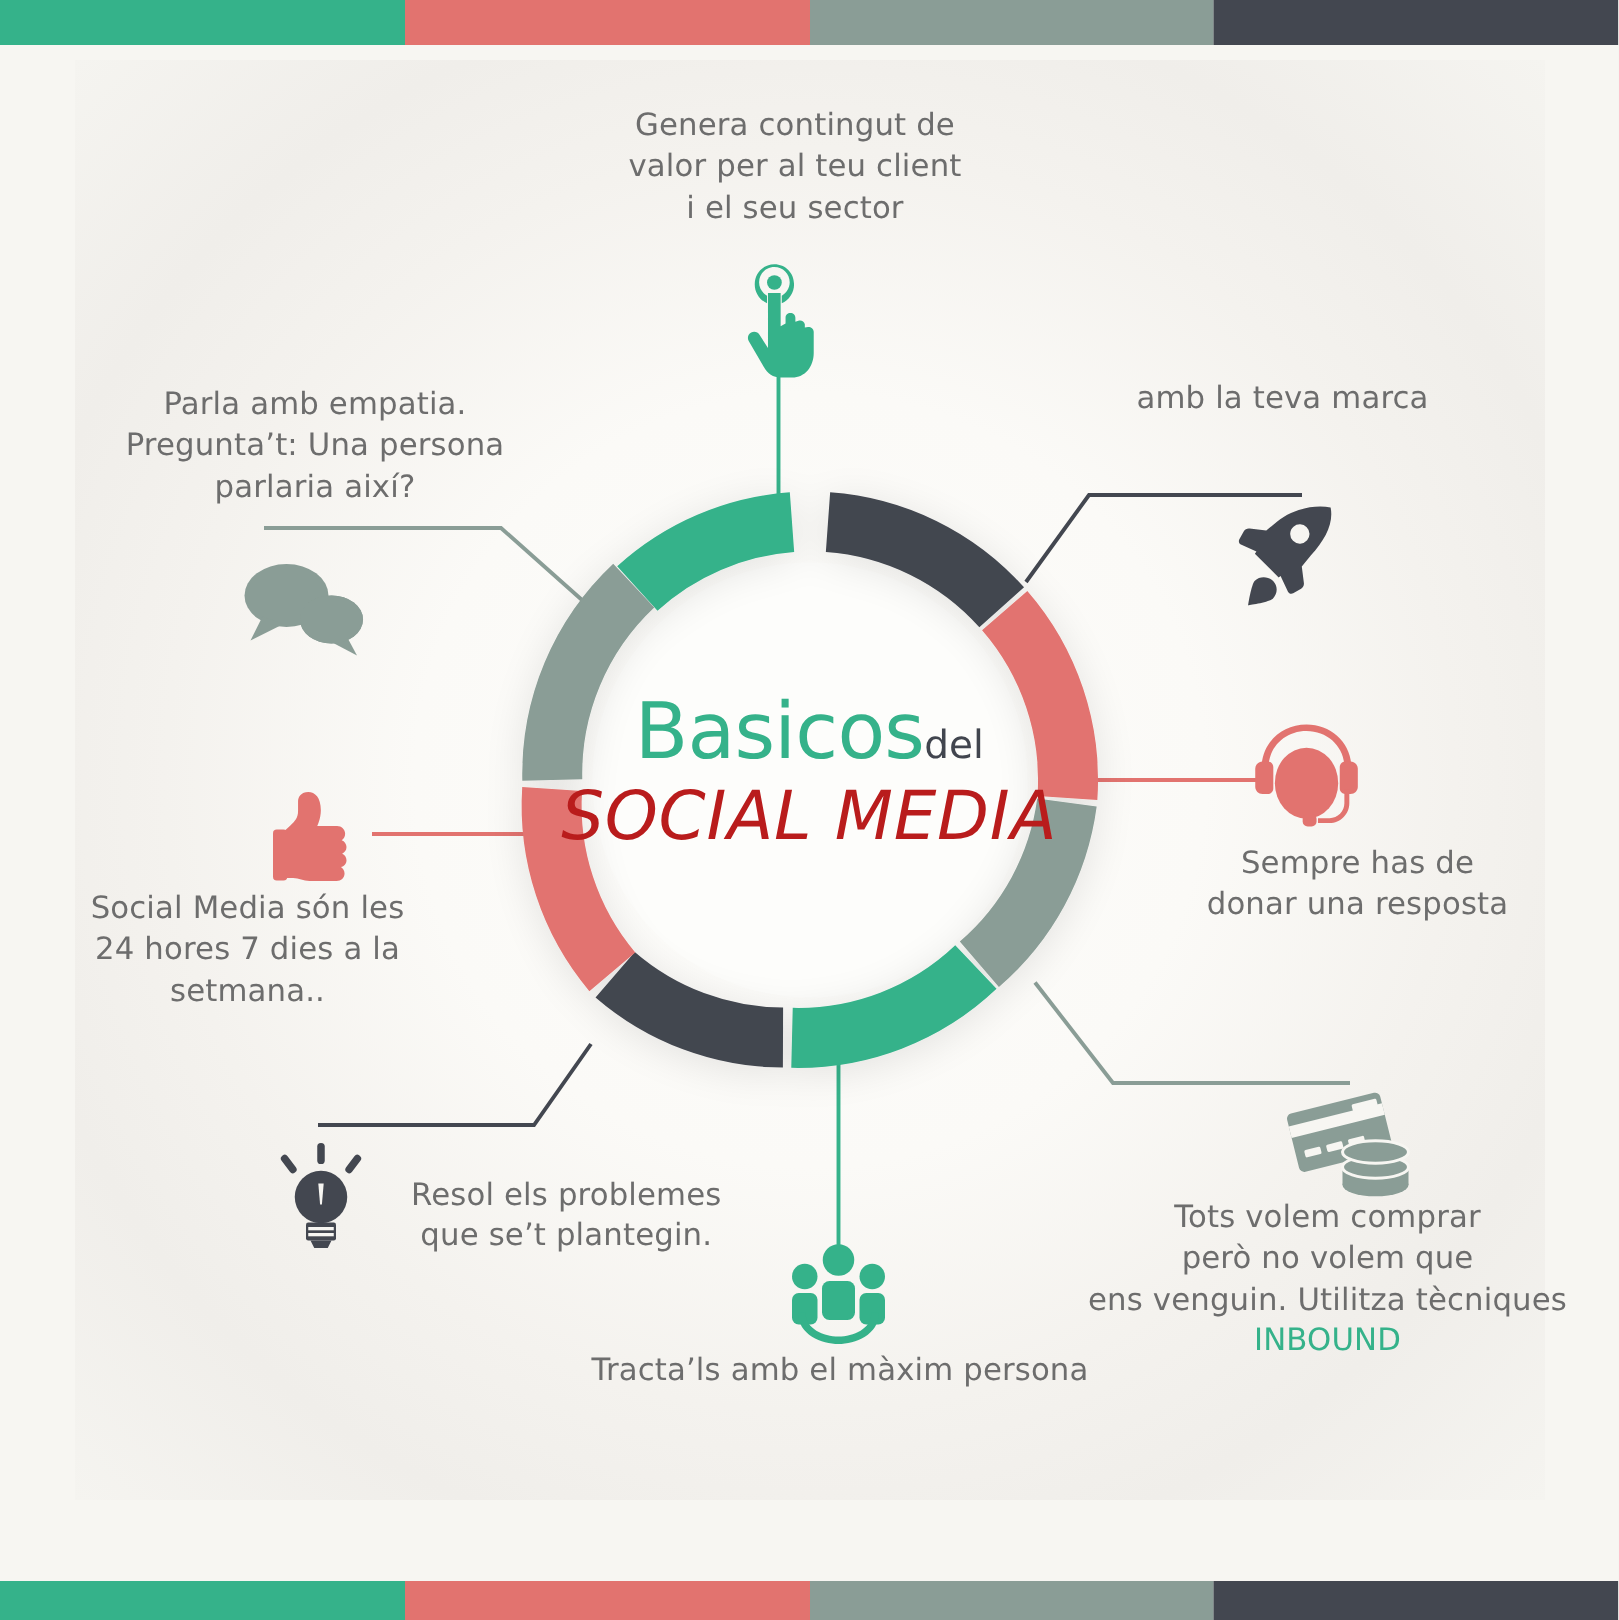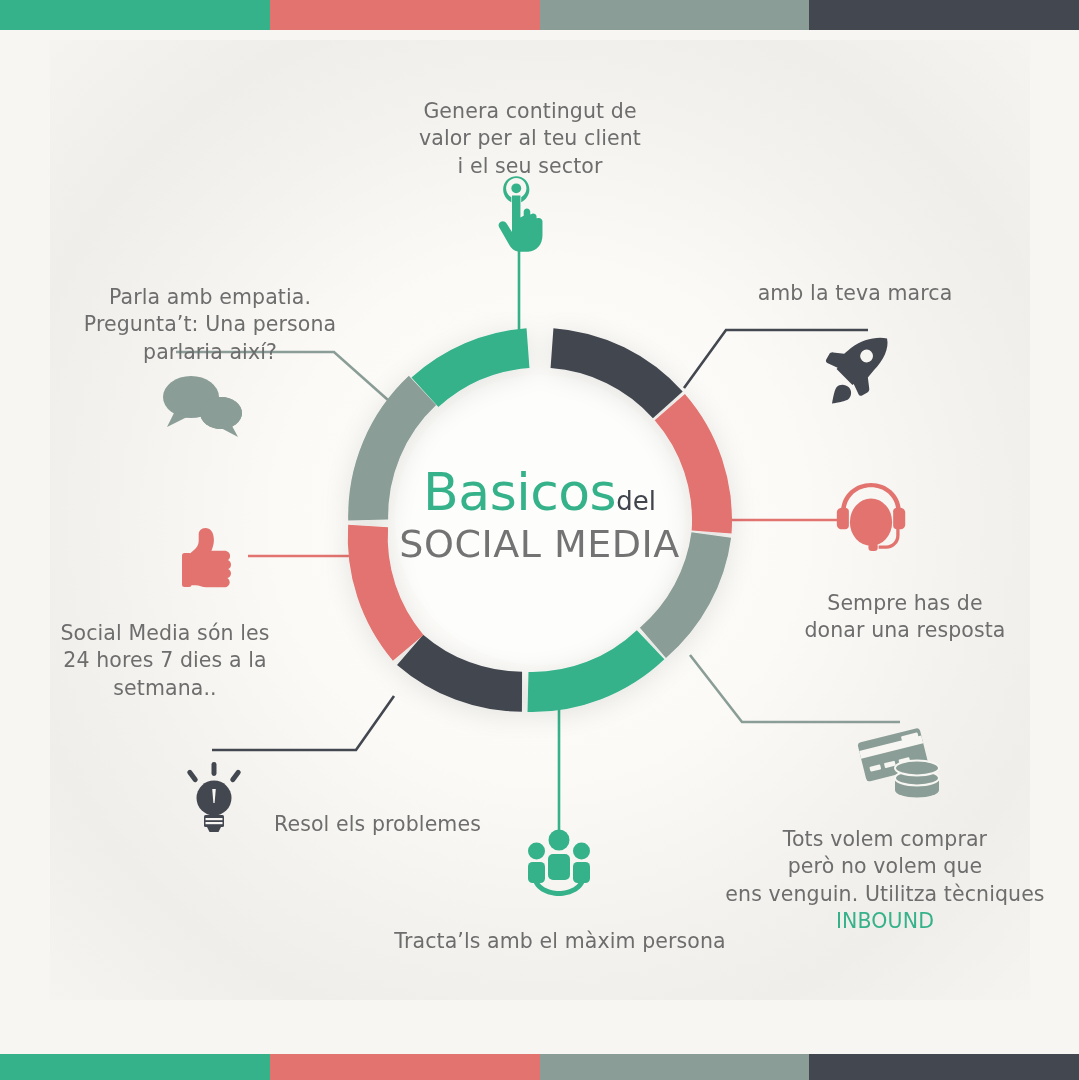--- a/index.html
+++ b/index.html
@@ -74,36 +74,37 @@
     letter-spacing: -0.5px;
     white-space: nowrap;
   }
   .title-basicos { color: #35b28a; }
   .title-del {
     color: #41454e;
     font-size: 26px;
     letter-spacing: 0px;
   }
   .title-line2 {
-    font-size: 38px;
-    color: #737373;
+    font-size: 45px;
+    color: #b91c1c;
     letter-spacing: 0.5px;
     margin-top: 6px;
     white-space: nowrap;
+    font-style: italic;
   }
 
   
   .label {
     position: absolute;
     color: #6d6d6d;
     font-size: 20.5px;
     line-height: 1.34;
     letter-spacing: 0.1px;
   }
-  .label.c  { text-align: center; margin-top: 28px; }
+  .label.c  { text-align: center; }
   .accent-green { color: #35b28a; }
 
   
   #lbl-content   { left: 355px; top: 70px;  width: 350px; }
   #lbl-authentic { left: 690px; top: 252px; width: 330px; }
   #lbl-response  { left: 780px; top: 562px; width: 250px; }
   #lbl-inbound   { left: 700px; top: 798px; width: 370px; }
   #lbl-influencer{ left: 350px; top: 900px; width: 420px; }
   #lbl-problems  { left: 255px; top: 783px; width: 245px; }
   #lbl-247       { left: 35px;  top: 592px; width: 260px; }
@@ -307,20 +308,21 @@
     <div>ens venguin. Utilitza tècniques</div>
     <div class="accent-green">INBOUND</div>
   </div>
 
   <div id="lbl-influencer" class="label c">
     <div>Tracta’ls amb el màxim persona</div>
   </div>
 
   <div id="lbl-problems" class="label c">
     <div>Resol els problemes</div>
+    <div>que se’t plantegin.</div>
   </div>
 
   <div id="lbl-247" class="label c">
     <div>Social Media són les</div>
     <div>24 hores 7 dies a la</div>
     <div>setmana..</div>
   </div>
 
   <div id="lbl-empathy" class="label c">
     <div>Parla amb empatia.</div>

